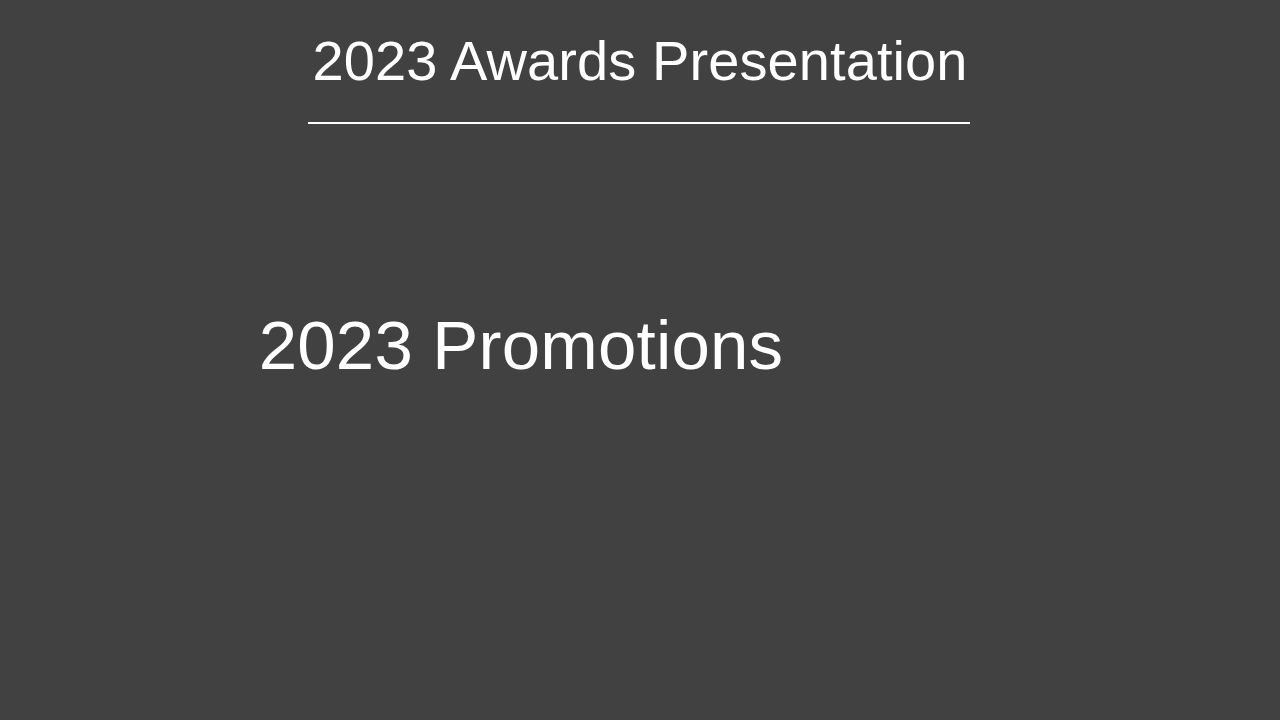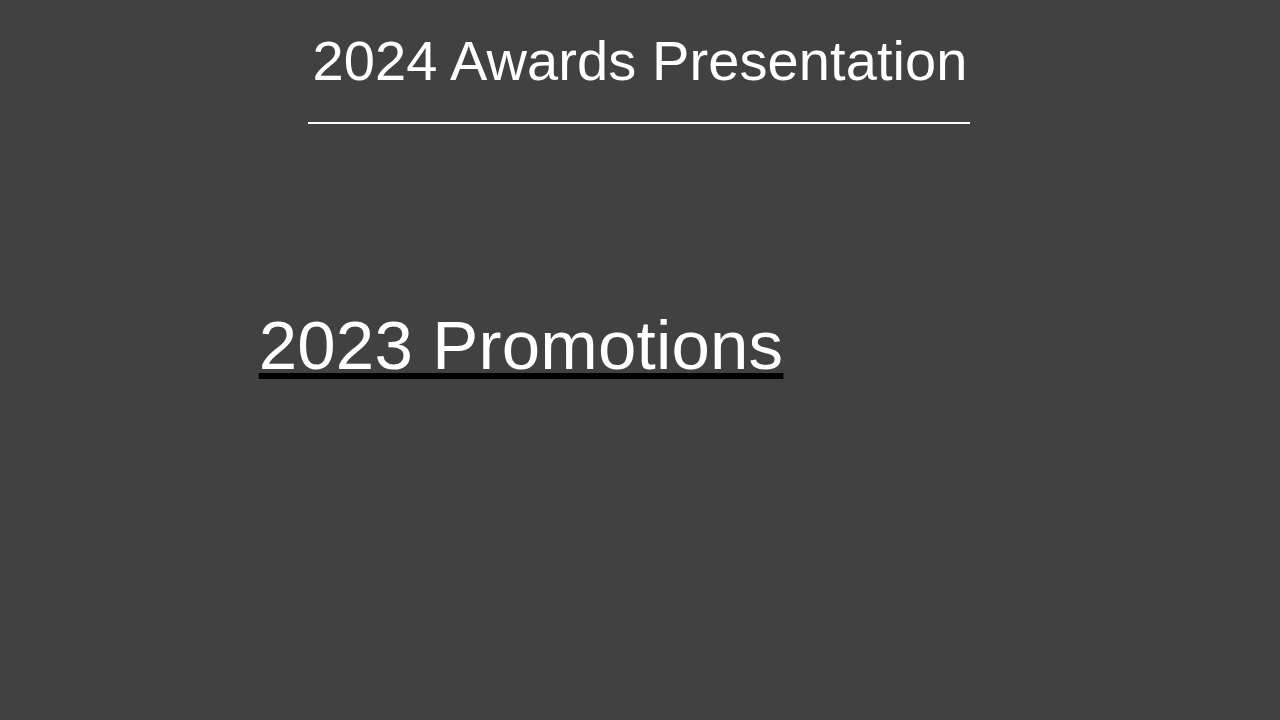--- a/index.html
+++ b/index.html
@@ -54,21 +54,20 @@
     background: #FFFFFF;
   }
 
   
   #body-block {
     position: absolute;
     left: 0;
     top: 306px;
     width: 1042px;
     text-align: center;
-    text-decoration: underline;
   }
 
   #body-text {
     display: block;
     margin: 0;
     padding: 0;
     font-family: "Liberation Sans", sans-serif;
     font-size: 69px;
     font-weight: 400;
     line-height: 80px;
@@ -76,21 +75,21 @@
     letter-spacing: 0.2px;
     white-space: nowrap;
   }
 </style>
 </head>
 <body>
 
 <div id="slide">
 
   <div id="title-block">
-    <h1 id="slide-title">2024 Awards Presentation</h1>
+    <h1 id="slide-title">2023 Awards Presentation</h1>
   </div>
 
   <div id="title-rule"></div>
 
   <div id="body-block">
     <p id="body-text">2023 Promotions</p>
   </div>
 
 </div>
 

